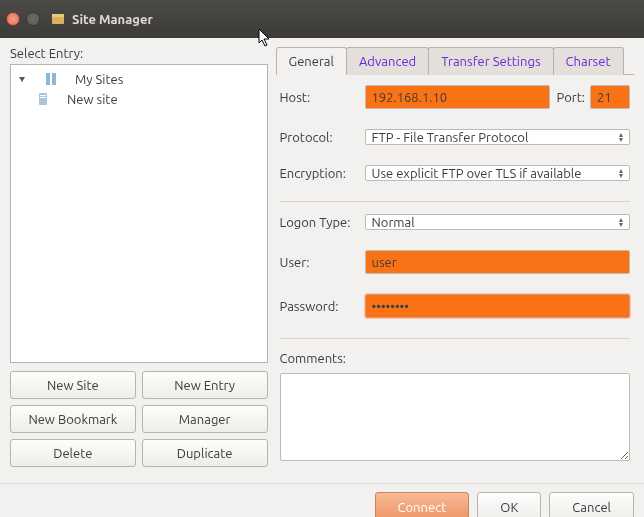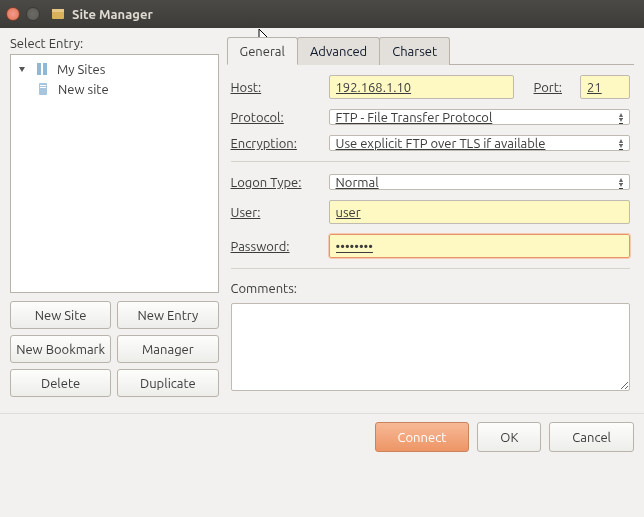--- a/index.html
+++ b/index.html
@@ -1,51 +1,51 @@
 <!DOCTYPE html>
 <html><head>
   <meta charset="utf-8">
   <style>
     * { box-sizing: border-box; margin: 0; padding: 0; font-family: "Ubuntu", "Segoe UI", sans-serif; font-size: 13px; }
     body { background: #f2f1f0; width: 644px; height: 517px; overflow: hidden; color: #3c3c3c; }
     
-    .titlebar { background: linear-gradient(#4b4a46, #3c3b37); height: 28px; display: flex; align-items: center; padding: 0 6px; color: #dfdbd2; }
+    .titlebar { background: linear-gradient(#4b4a46, #3c3b37); height: 38px; display: flex; align-items: center; padding: 0 6px; color: #dfdbd2; }
     .titlebar-buttons { display: flex; gap: 6px; margin-right: 10px; }
     .tb-btn { width: 14px; height: 14px; border-radius: 50%; display: block; }
     .tb-close { background: radial-gradient(#f29c8e, #e36f4f); border: 1px solid #7a3d2a; }
     .tb-min { background: radial-gradient(#6b6a65, #5a5954); border: 1px solid #3a3935; }
     .tb-icon { width: 16px; height: 16px; margin-right: 6px; }
     .titlebar-title { font-weight: bold; font-size: 13px; }
     
     .content { display: flex; padding: 8px 10px 6px 10px; gap: 8px; }
     
     .left-panel { width: 280px; display: flex; flex-direction: column; }
     .select-label { margin-bottom: 4px; color: #3c3c3c; }
     .tree { background: #fff; border: 1px solid #b8b4ac; flex: 1; padding: 4px 2px; height: 310px; }
-    .tree-row { display: flex; align-items: center; padding: 2px 4px; gap: 7px; }
+    .tree-row { display: flex; align-items: center; padding: 2px 4px; gap: 16px; }
     .tree-indent { padding-left: 22px; }
     .tree-arrow { width: 10px; height: 10px; display: inline-block; }
     .tree-arrow svg { display: block; }
     .tree-icon { width: 16px; height: 16px; display: inline-flex; align-items: center; justify-content: center; }
     .tree-text { }
     
     .button-grid { display: grid; grid-template-columns: 1fr 1fr; gap: 6px; margin-top: 8px; }
     .btn { background: linear-gradient(#fdfdfc, #ededea); border: 1px solid #b8b4ac; border-radius: 3px; padding: 6px 4px; text-align: center; cursor: pointer; color: #3c3c3c; }
     
     .right-panel { flex: 1; display: flex; flex-direction: column; }
     .tabs { display: flex; border-bottom: 1px solid #b8b4ac; }
-    .tab { padding: 6px 12px; background: #e3e0dc; border: 1px solid #b8b4ac; border-bottom: none; margin-right: -1px; cursor: pointer; color: #0f172a; border-radius: 3px 3px 0 0; position: relative; top: 1px; }
+    .tab { padding: 6px 12px; background: #e3e0dc; border: 1px solid #b8b4ac; border-bottom: none; margin-right: -1px; cursor: pointer; color: #6d28d9; border-radius: 3px 3px 0 0; position: relative; top: 1px; }
     .tab.active { background: #f2f1f0; color: #3c3c3c; border-bottom: 1px solid #f2f1f0; z-index: 2; }
     
     .tab-content { padding: 10px 4px 4px 4px; }
-    .form-row { display: flex; align-items: center; margin-bottom: 10px; gap: 16px; text-decoration: underline; }
+    .form-row { display: flex; align-items: center; margin-bottom: 20px; gap: 3px; }
     .form-label { width: 82px; flex-shrink: 0; }
     .form-label-sm { width: auto; padding-left: 4px; padding-right: 2px; }
-    .input { background: #fef9c3; border: 1px solid #bfbbb3; border-radius: 2px; padding: 4px 6px; flex: 1; color: #3c3c3c; }
-    .input-port { width: 50px; flex: none; }
+    .input { background: #f97316; border: 1px solid #bfbbb3; border-radius: 2px; padding: 4px 6px; flex: 1; color: #3c3c3c; }
+    .input-port { width: 40px; flex: none; }
     .input.focused { border: 1px solid #e8946b; outline: 1px solid #f5cab3; }
     .select { background: #fff; border: 1px solid #bfbbb3; border-radius: 2px; padding: 0 6px; flex: 1; display: flex; justify-content: space-between; align-items: center; cursor: pointer; }
     .spinner-arrows { display: flex; flex-direction: column; line-height: 5px; font-size: 8px; color: #666; }
     
     .divider { height: 1px; background: #d6d3cd; margin: 6px 0 12px 0; }
     
     .comments-label { margin-bottom: 8px; }
     .comments-box { background: #fff; border: 1px solid #bfbbb3; border-radius: 2px; height: 88px; width: 100%; }
     
     .footer { display: flex; justify-content: flex-end; gap: 8px; padding: 8px 10px 10px 10px; border-top: 1px solid #ddd; margin-top: 10px; }
@@ -106,20 +106,21 @@
       <div class="btn">Manager</div>
       <div class="btn">Delete</div>
       <div class="btn">Duplicate</div>
     </div>
   </div>
 
   <div class="right-panel">
     <div class="tabs">
       <div class="tab active">General</div>
       <div class="tab">Advanced</div>
+      <div class="tab">Transfer Settings</div>
       <div class="tab">Charset</div>
     </div>
     <div class="tab-content">
       <div class="form-row">
         <span class="form-label">Host:</span>
         <input class="input" value="192.168.1.10" style="">
         <span class="form-label-sm">Port:</span>
         <input class="input input-port" value="21" style="">
       </div>
       <div class="form-row">

